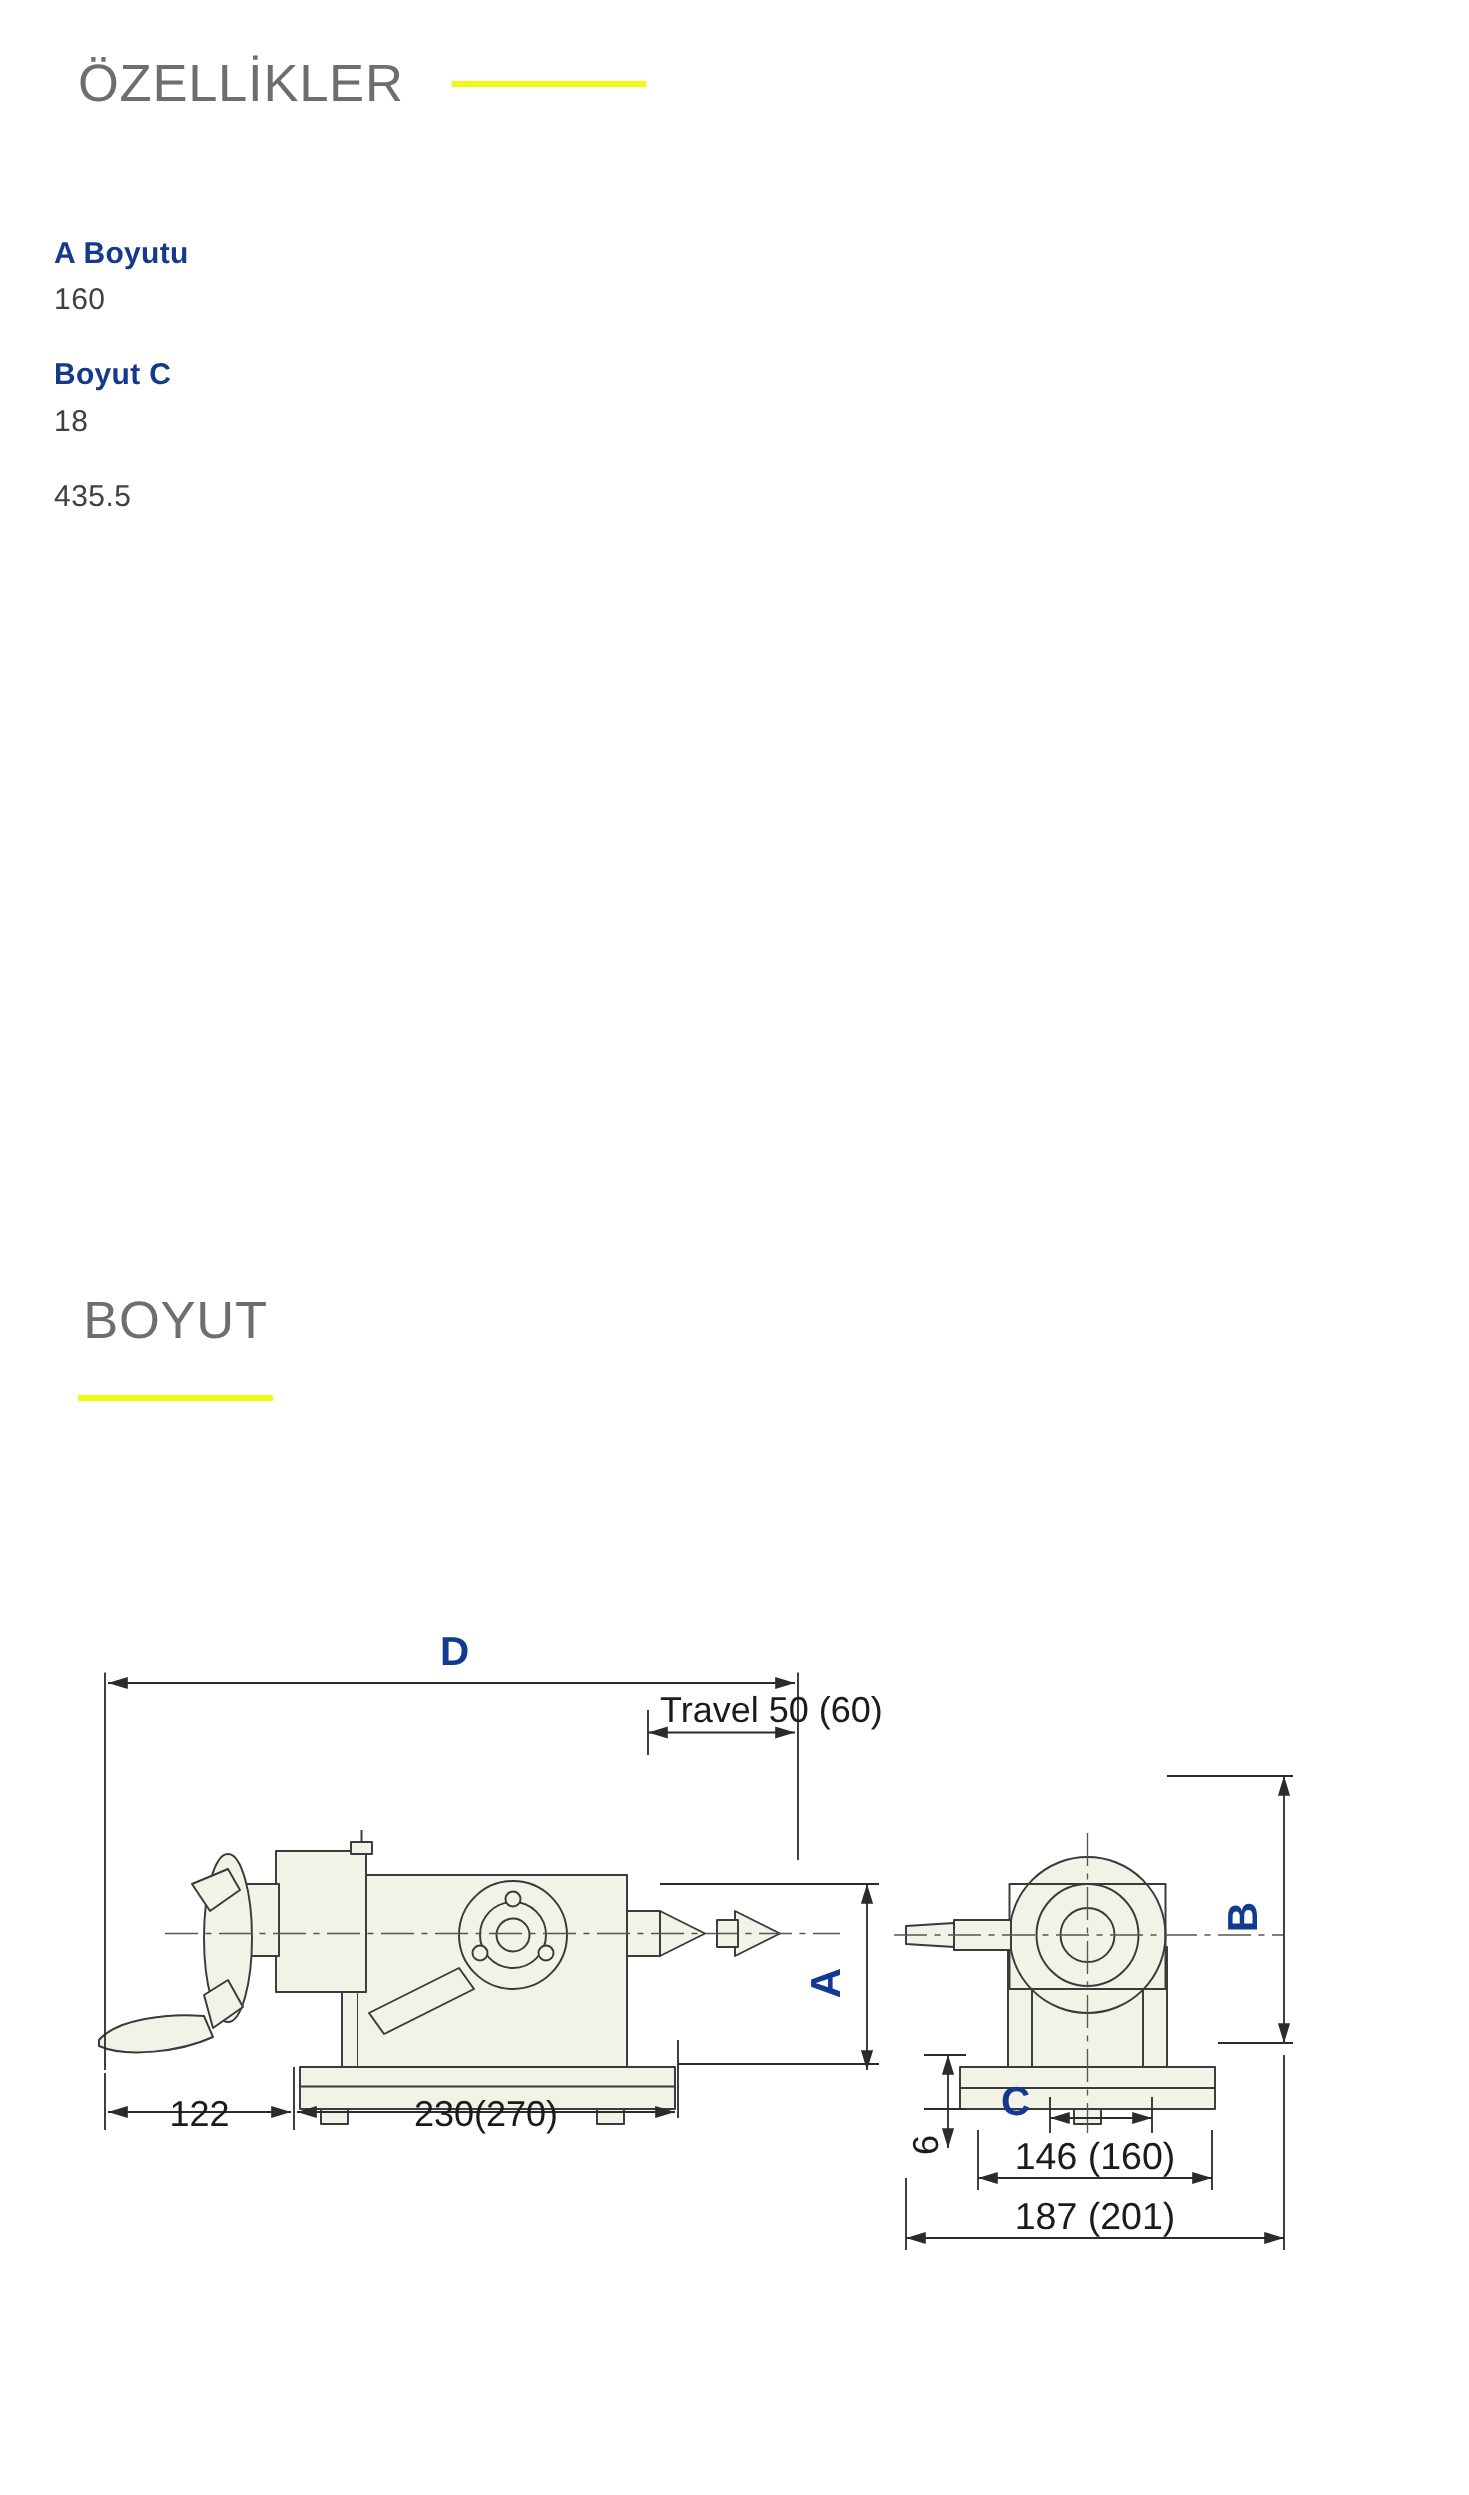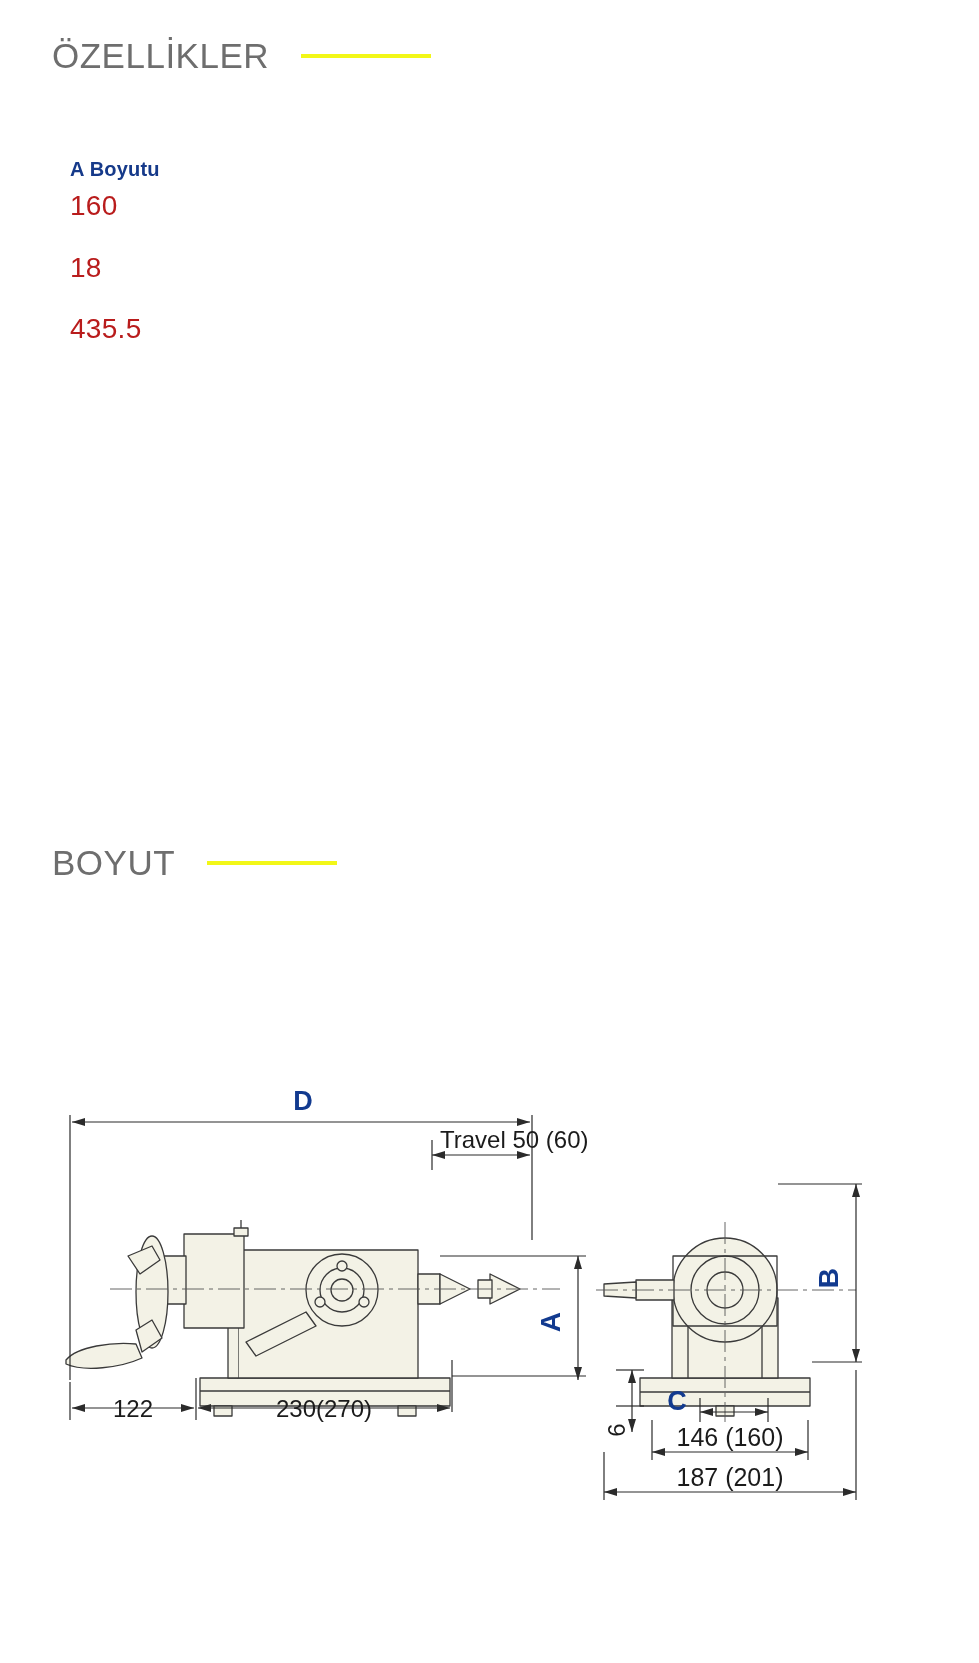--- a/index.html
+++ b/index.html
@@ -35,41 +35,41 @@
     line-height: 1;
     white-space: nowrap;
   }
   .section-head .rule {
     width: 130px;
     height: 4px;
     background: #f2f717;
     display: block;
   }
   #specs-heading { position: absolute; left: 52px; top: 38px; }
-  #dimension-heading { position: absolute; left: 52px; top: 845px; }
+  #dimension-heading { position: absolute; left: 52px; top: 863px; flex-direction: column; }
 
   
   .spec-list {
     position: absolute;
-    left: 70px;
+    left: 36px;
     top: 155px;
     width: 420px;
   }
   .spec-item { margin-bottom: 21px; }
   .spec-label {
     font-size: 20px;
     font-weight: bold;
     color: #163a8a;
     line-height: 1.45;
     letter-spacing: 0.2px;
   }
   .spec-value {
-    font-size: 28px;
+    font-size: 20px;
     font-weight: 400;
-    color: #b91c1c;
+    color: #404040;
     line-height: 1.45;
     letter-spacing: 0.3px;
     margin-top: 2px;
   }
 
   
   .drawing-wrap {
     position: absolute;
     left: 0;
     top: 1060px;
@@ -92,20 +92,21 @@
 
     <div class="spec-item">
       <div class="spec-label">A Boyutu</div>
       <div class="spec-value">160</div>
     </div>
 
     <div class="spec-item">
     </div>
 
     <div class="spec-item">
+      <div class="spec-label">Boyut C</div>
       <div class="spec-value">18</div>
     </div>
 
     <div class="spec-item">
       <div class="spec-value">435.5</div>
     </div>
 
 
   </div>
 

